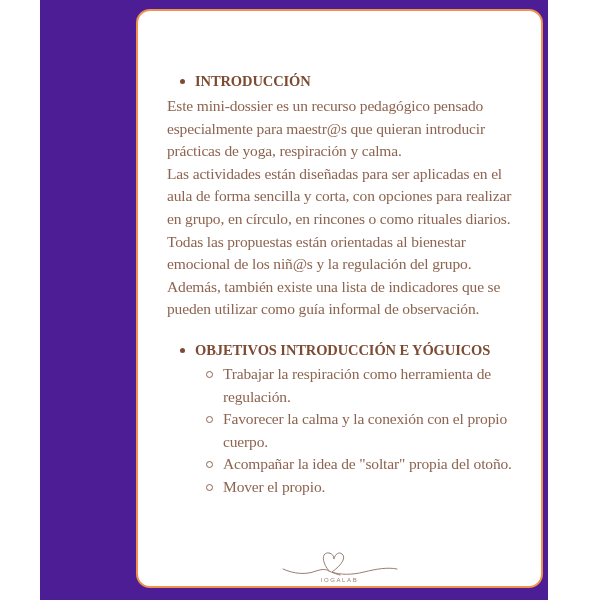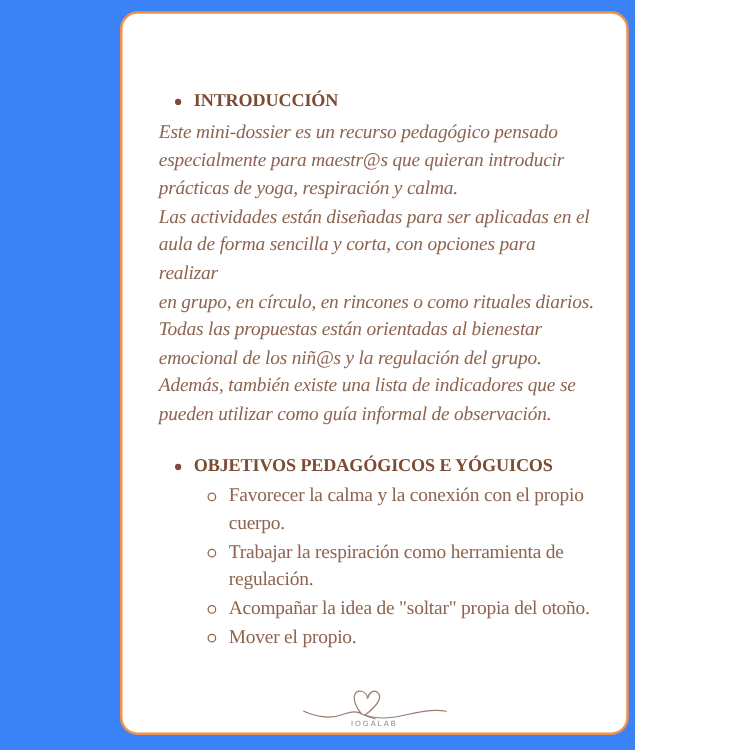--- a/index.html
+++ b/index.html
@@ -9,21 +9,22 @@
     height: 600px;
     background: #ffffff;
     font-family: "Liberation Serif", serif;
     overflow: hidden;
   }
 
   .page {
     position: relative;
     width: 508px;
     height: 600px;
-    background: #3b82f6;
+    background: #4c1d95;
+    margin-left: 40px;
   }
 
   .frame {
     position: absolute;
     left: 96px;
     top: 9px;
     width: 407px;
     height: 579px;
     box-sizing: border-box;
     border: 2px solid #F0914D;
@@ -63,21 +64,20 @@
     white-space: nowrap;
   }
 
   .body-text {
     margin: 4px 0 0 0;
     font-size: 15.5px;
     line-height: 22.6px;
     color: #8D6450;
     letter-spacing: -0.15px;
     white-space: pre-line;
-    font-style: italic;
   }
 
   .objectives-row {
     margin-top: 20px;
   }
 
   .sub-list {
     margin: 3px 0 0 0;
     padding: 0 0 0 39px;
     list-style: none;
@@ -147,33 +147,33 @@
 Las actividades están diseñadas para ser aplicadas en el
 aula de forma sencilla y corta, con opciones para realizar
 en grupo, en círculo, en rincones o como rituales diarios.
 Todas las propuestas están orientadas al bienestar
 emocional de los niñ@s y la regulación del grupo.
 Además, también existe una lista de indicadores que se
 pueden utilizar como guía informal de observación.</p>
 
       <div class="bullet-row objectives-row">
         <span class="dot"></span>
-        <h2 class="heading">OBJETIVOS PEDAGÓGICOS E YÓGUICOS</h2>
+        <h2 class="heading">OBJETIVOS INTRODUCCIÓN E YÓGUICOS</h2>
       </div>
 
       <ul class="sub-list">
+        <li class="sub-item">
+          <span class="circle"></span>
+          <span class="sub-text">Trabajar la respiración como herramienta de
+regulación.</span>
+        </li>
         <li class="sub-item">
           <span class="circle"></span>
           <span class="sub-text">Favorecer la calma y la conexión con el propio
 cuerpo.</span>
-        </li>
-        <li class="sub-item">
-          <span class="circle"></span>
-          <span class="sub-text">Trabajar la respiración como herramienta de
-regulación.</span>
         </li>
         <li class="sub-item">
           <span class="circle"></span>
           <span class="sub-text">Acompañar la idea de "soltar" propia del otoño.</span>
         </li>
         <li class="sub-item">
           <span class="circle"></span>
           <span class="sub-text">Mover el propio.</span>
         </li>
       </ul>

